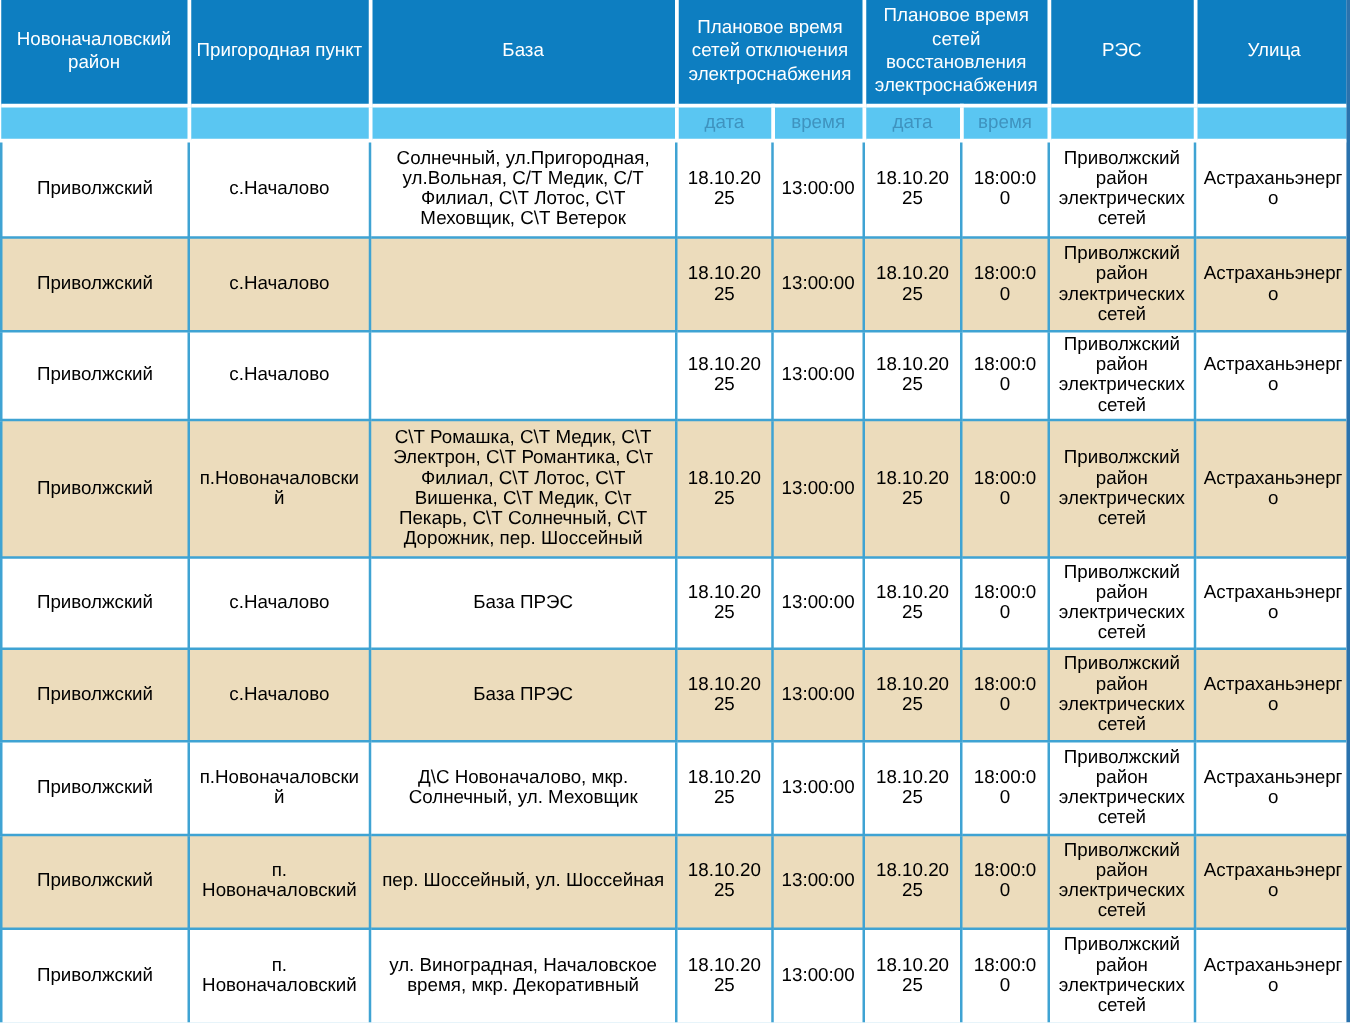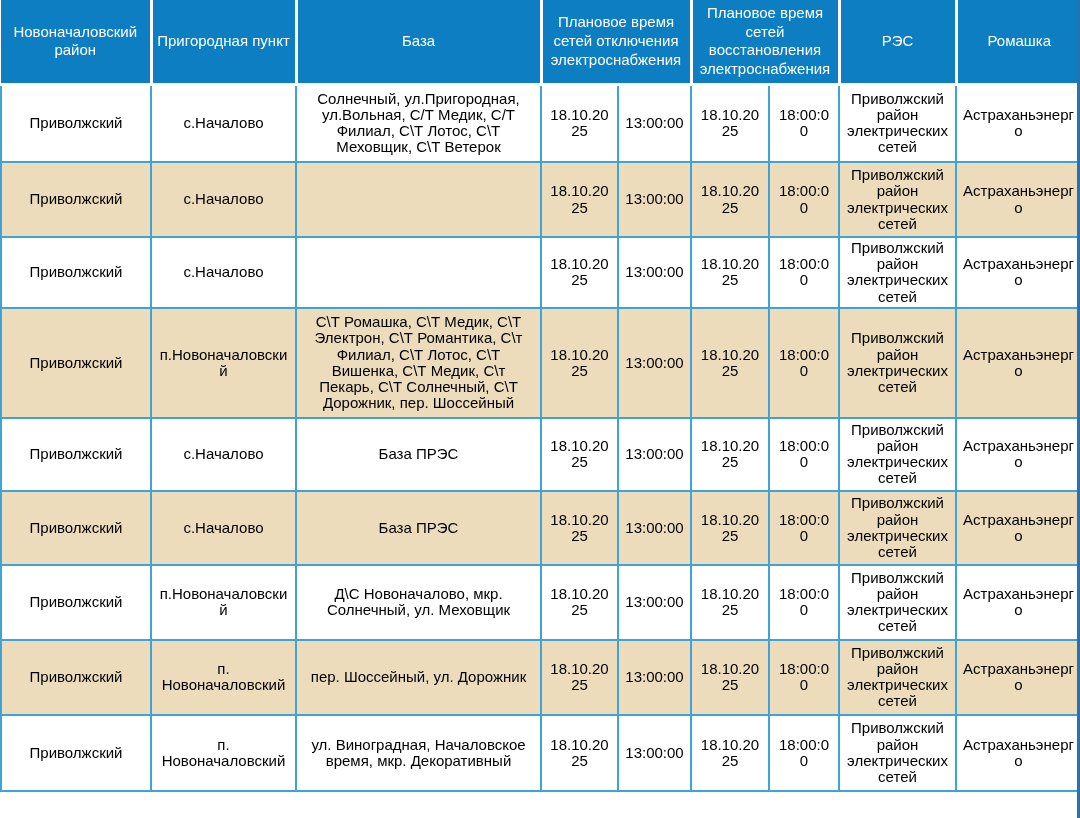--- a/index.html
+++ b/index.html
@@ -77,21 +77,32 @@
         <col style="width:125px">
     </colgroup>
     <thead>
       <tr style="height:84px">
         <th>Новоначаловский район</th>
         <th>Пригородная пункт</th>
         <th>База</th>
         <th colspan="2">Плановое время сетей отключения электроснабжения</th>
         <th colspan="2">Плановое время сетей восстановления электроснабжения</th>
         <th>РЭС</th>
-        <th>Ромашка</th>
+        <th>Улица</th>
+      </tr>
+      <tr class="subheader" style="height:28px">
+        <th></th>
+        <th></th>
+        <th></th>
+        <th>дата</th>
+        <th>время</th>
+        <th>дата</th>
+        <th>время</th>
+        <th></th>
+        <th></th>
       </tr>
     </thead>
     <tbody>
       <tr style="height:78px">
         <td>Приволжский</td>
         <td>с.Началово</td>
         <td>Солнечный, ул.Пригородная, ул.Вольная, С/Т Медик, С/Т Филиал, С\Т Лотос, С\Т Меховщик, С\Т Ветерок</td>
         <td>18.10.2025</td>
         <td>13:00:00</td>
         <td>18.10.2025</td>
@@ -161,21 +172,21 @@
         <td>18.10.2025</td>
         <td>13:00:00</td>
         <td>18.10.2025</td>
         <td>18:00:00</td>
         <td>Приволжский район электрических сетей</td>
         <td>Астраханьэнерго</td>
       </tr>
       <tr style="height:75px">
         <td>Приволжский</td>
         <td>п. Новоначаловский</td>
-        <td>пер. Шоссейный, ул. Дорожник</td>
+        <td>пер. Шоссейный, ул. Шоссейная</td>
         <td>18.10.2025</td>
         <td>13:00:00</td>
         <td>18.10.2025</td>
         <td>18:00:00</td>
         <td>Приволжский район электрических сетей</td>
         <td>Астраханьэнерго</td>
       </tr>
       <tr style="height:76px">
         <td>Приволжский</td>
         <td>п. Новоначаловский</td>

